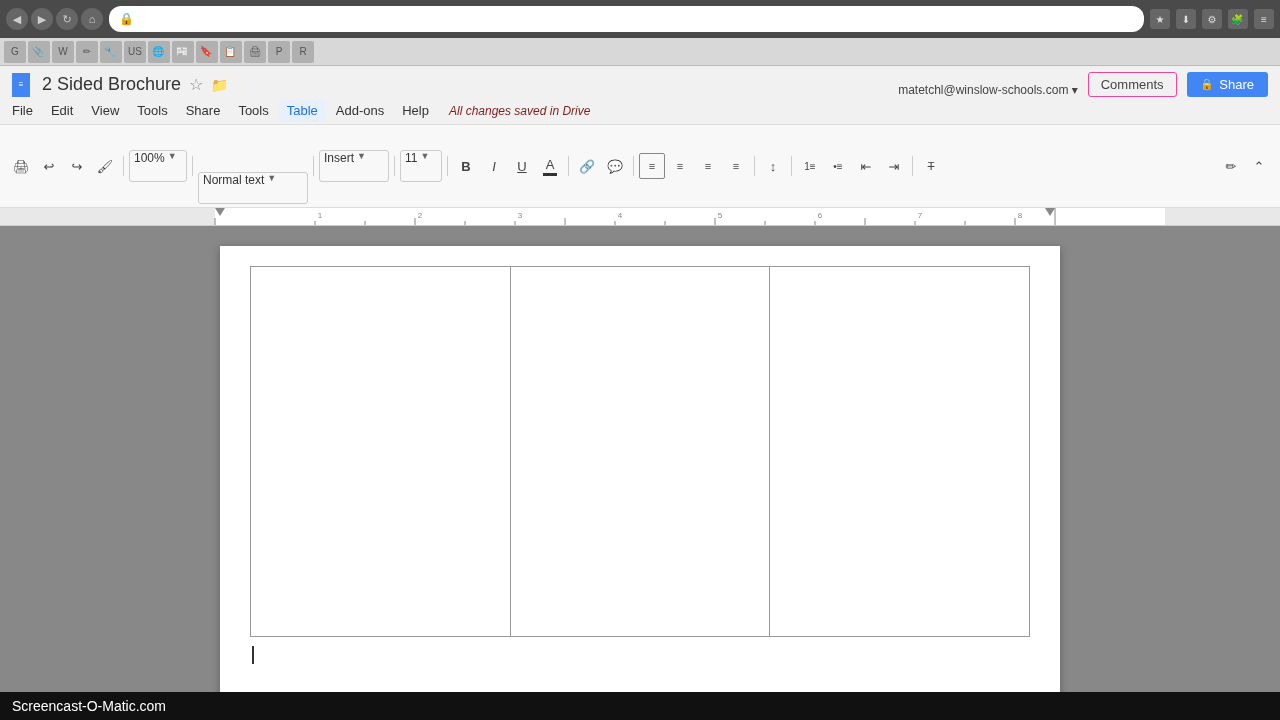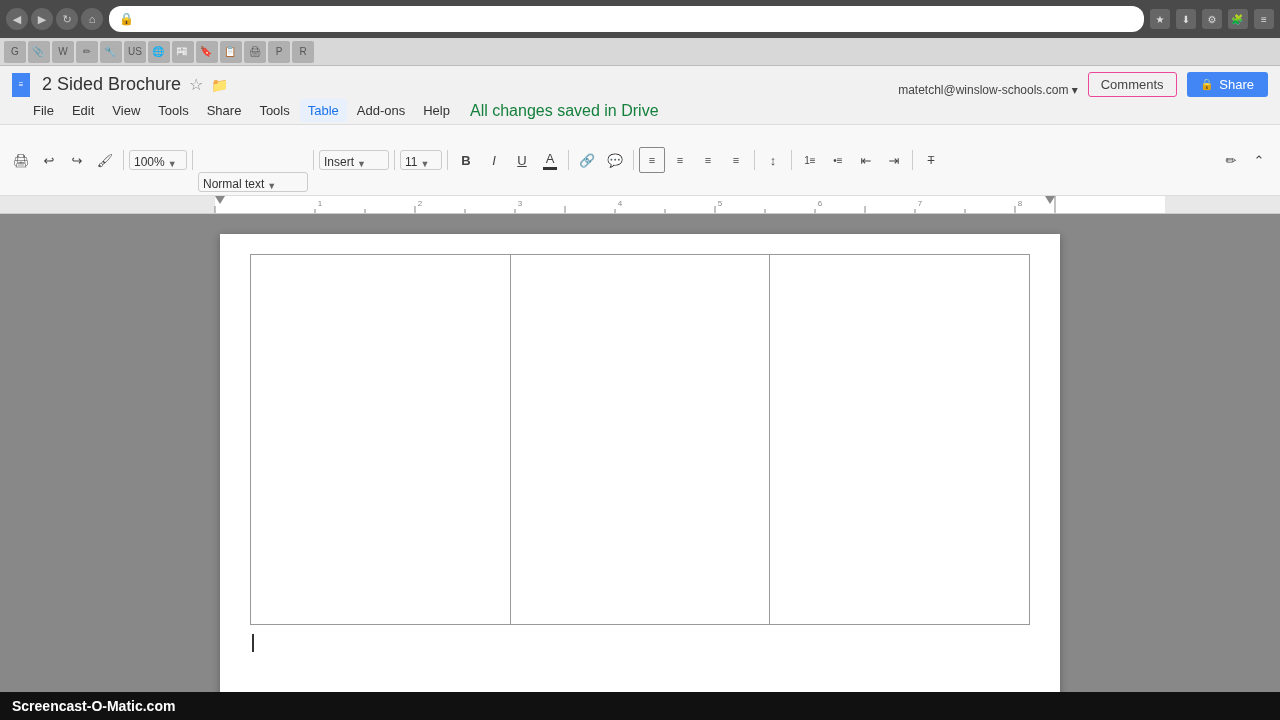--- a/index.html
+++ b/index.html
@@ -28,30 +28,30 @@
     .doc-title { font-size: 18px; color: #333; font-weight: normal; }
     .star-icon { color: #888; font-size: 16px; cursor: pointer; }
     .folder-icon { color: #888; font-size: 14px; cursor: pointer; }
     .title-right { display: flex; align-items: flex-end; gap: 10px; }
     .user-email { font-size: 12px; color: #444; }
     .comments-btn { background: #f1f1f1; border: 1px solid #ec4899; border-radius: 3px; padding: 4px 12px; font-size: 13px; color: #444; cursor: pointer; display: flex; align-items: center; gap: 5px; }
     .share-btn { background: #4285f4; border: none; border-radius: 3px; padding: 5px 14px; font-size: 13px; color: white; cursor: pointer; display: flex; align-items: center; gap: 5px; }
     .share-btn .lock-icon { font-size: 11px; }
 
     
-    .menu-bar { display: flex; align-items: center; padding: 2px 25px; gap: 2px; }
+    .menu-bar { display: flex; align-items: center; padding: 2px 4px; gap: 2px; }
     .menu-item { padding: 4px 8px; font-size: 13px; color: #333; cursor: pointer; border-radius: 3px; }
     .menu-item.active { background: #e8f0fe; color: #1a73e8; }
-    .saved-status { margin-left: 10px; font-size: 16px; color: #15803d; }
+    .saved-status { margin-left: 10px; font-size: 12px; color: #7f1d1d; font-style: italic; }
 
     
     .toolbar { display: flex; align-items: center; padding: 3px 8px; border-top: 1px solid #ddd; border-bottom: 1px solid #ddd; background: #f8f8f8; gap: 2px; flex-wrap: nowrap; }
     .toolbar-btn { width: 26px; height: 26px; display: flex; align-items: center; justify-content: center; font-size: 13px; color: #444; cursor: pointer; border-radius: 2px; border: none; background: transparent; }
     .toolbar-separator { width: 1px; height: 20px; background: #ccc; margin: 0 3px; }
-    .toolbar-select { height: 20px; border: 1px solid #ccc; border-radius: 3px; font-size: 12px; color: #333; background: #f8f8f8; padding: 0 4px; cursor: pointer; display: flex; align-items: flex-end; gap: 3px; }
+    .toolbar-select { height: 32px; border: 1px solid #ccc; border-radius: 3px; font-size: 12px; color: #333; background: #f8f8f8; padding: 0 4px; cursor: pointer; display: flex; align-items: flex-start; gap: 3px; }
     .toolbar-select-arrow { font-size: 9px; color: #666; }
     .font-size-select { width: 42px; }
     .font-name-select { width: 70px; }
     .zoom-select { width: 58px; }
     .style-select { width: 110px; margin-top: 44px; }
 
     
     .ruler { background: #e8e8e8; height: 18px; border-bottom: 1px solid #ccc; position: relative; overflow: hidden; }
     .ruler-inner { background: white; position: absolute; left: 215px; right: 115px; top: 0; bottom: 0; }
 
@@ -59,21 +59,21 @@
     .doc-area { flex: 1; background: #888; overflow: auto; display: flex; justify-content: center; padding: 20px 0; position: relative; }
     .page { background: white; width: 840px; min-height: 450px; position: relative; box-shadow: 0 2px 8px rgba(0,0,0,0.3); }
 
     
     .doc-content { padding: 20px 30px; }
     .doc-table { width: 100%; border-collapse: collapse; border: 1px solid #999; }
     .doc-table td { border: 1px solid #999; width: 33.33%; height: 370px; vertical-align: top; padding: 4px; }
 
     
     .bottom-bar { position: fixed; bottom: 0; left: 0; right: 0; height: 28px; background: #111; display: flex; align-items: center; padding: 0 12px; }
-    .watermark { font-size: 14px; color: white; font-weight: bold; }
+    .watermark { font-size: 14px; color: white; font-weight: normal; }
 
     
     .bold-btn { font-weight: bold; }
     .italic-btn { font-style: italic; }
     .underline-btn { text-decoration: underline; }
 
     .toolbar-right { margin-left: auto; display: flex; align-items: center; gap: 2px; }
 
     .align-btn { font-size: 11px; }
 

